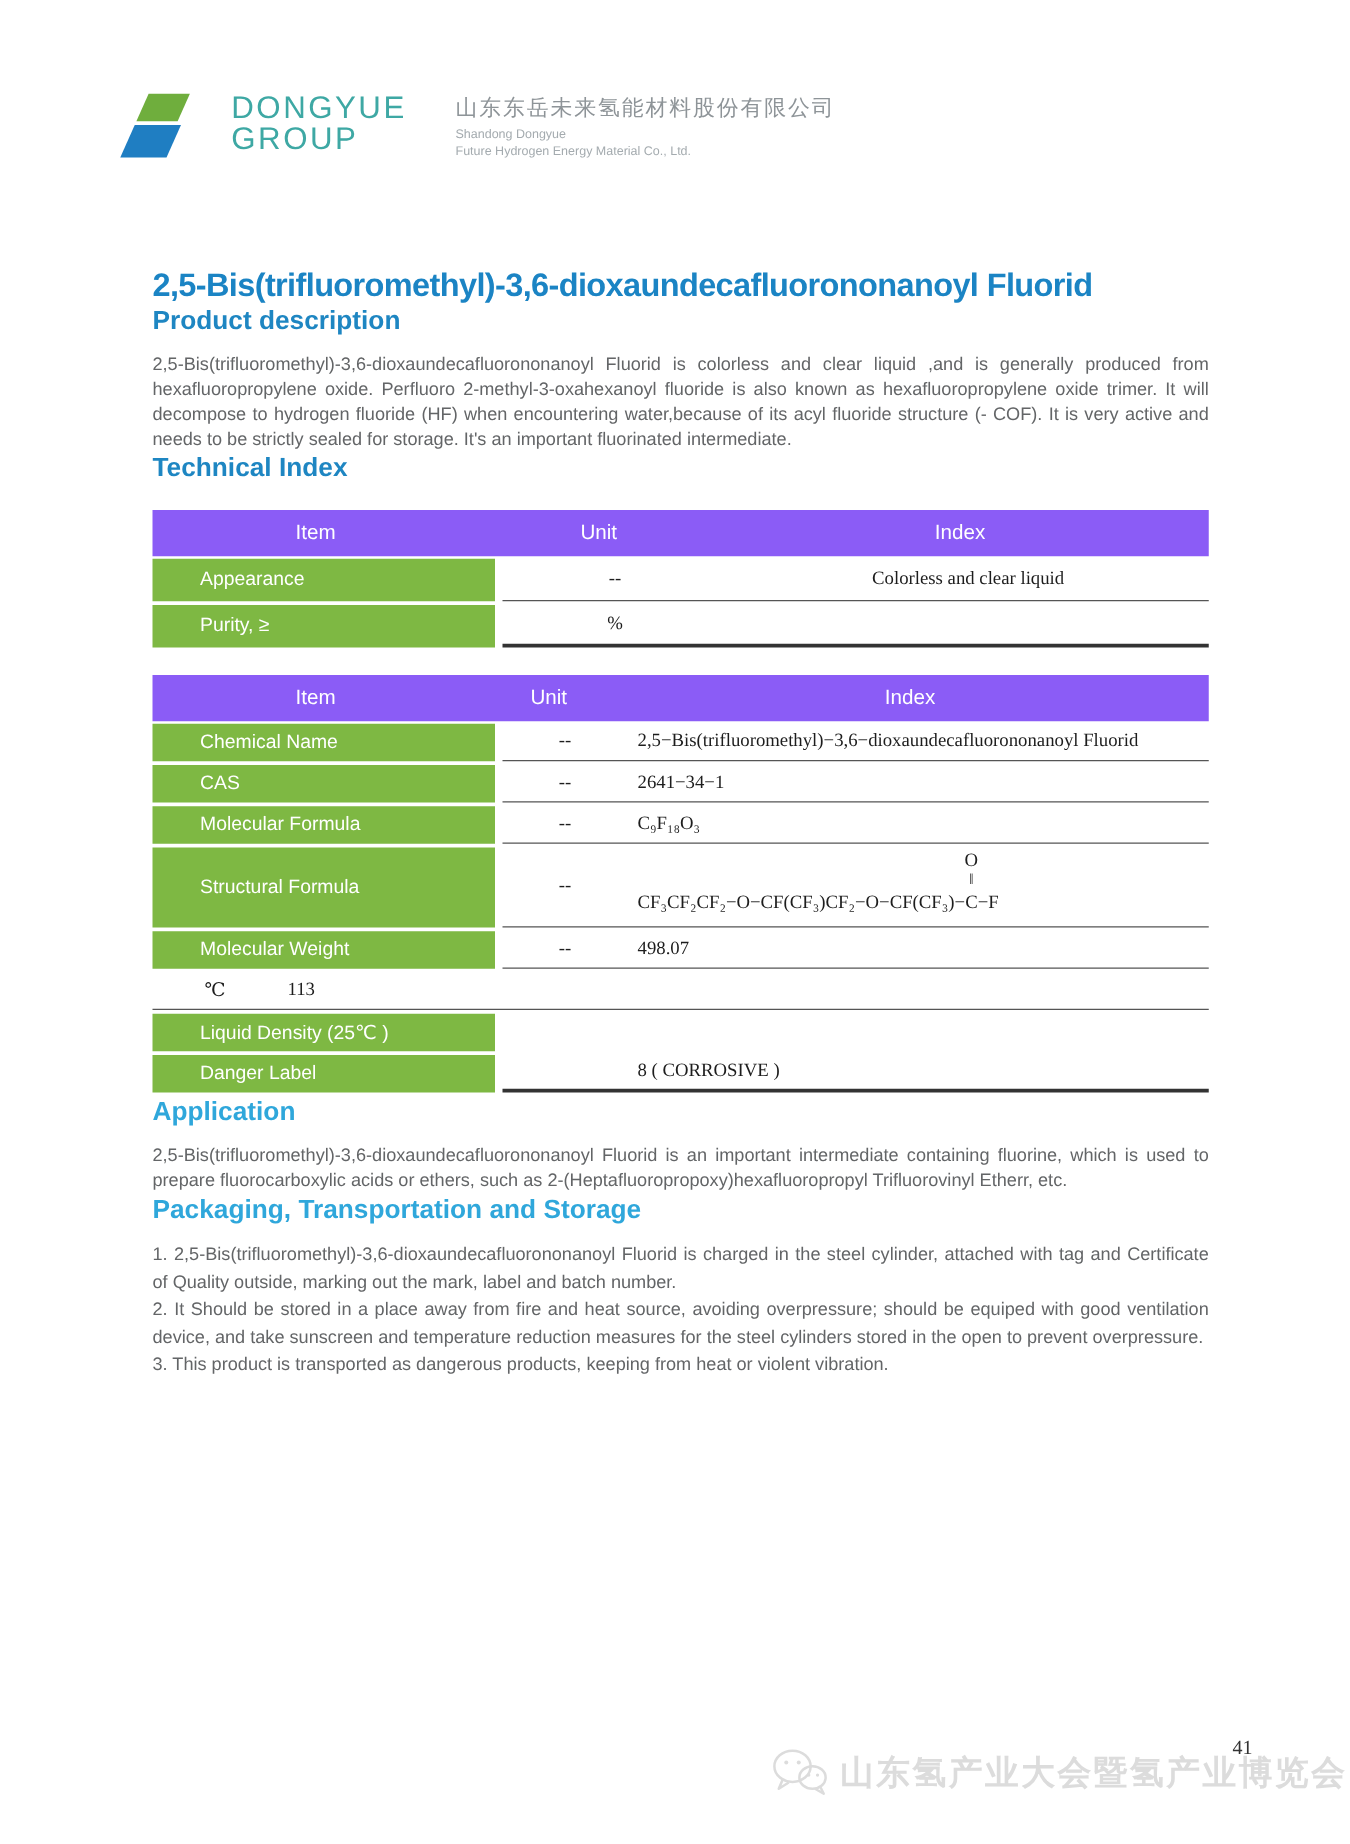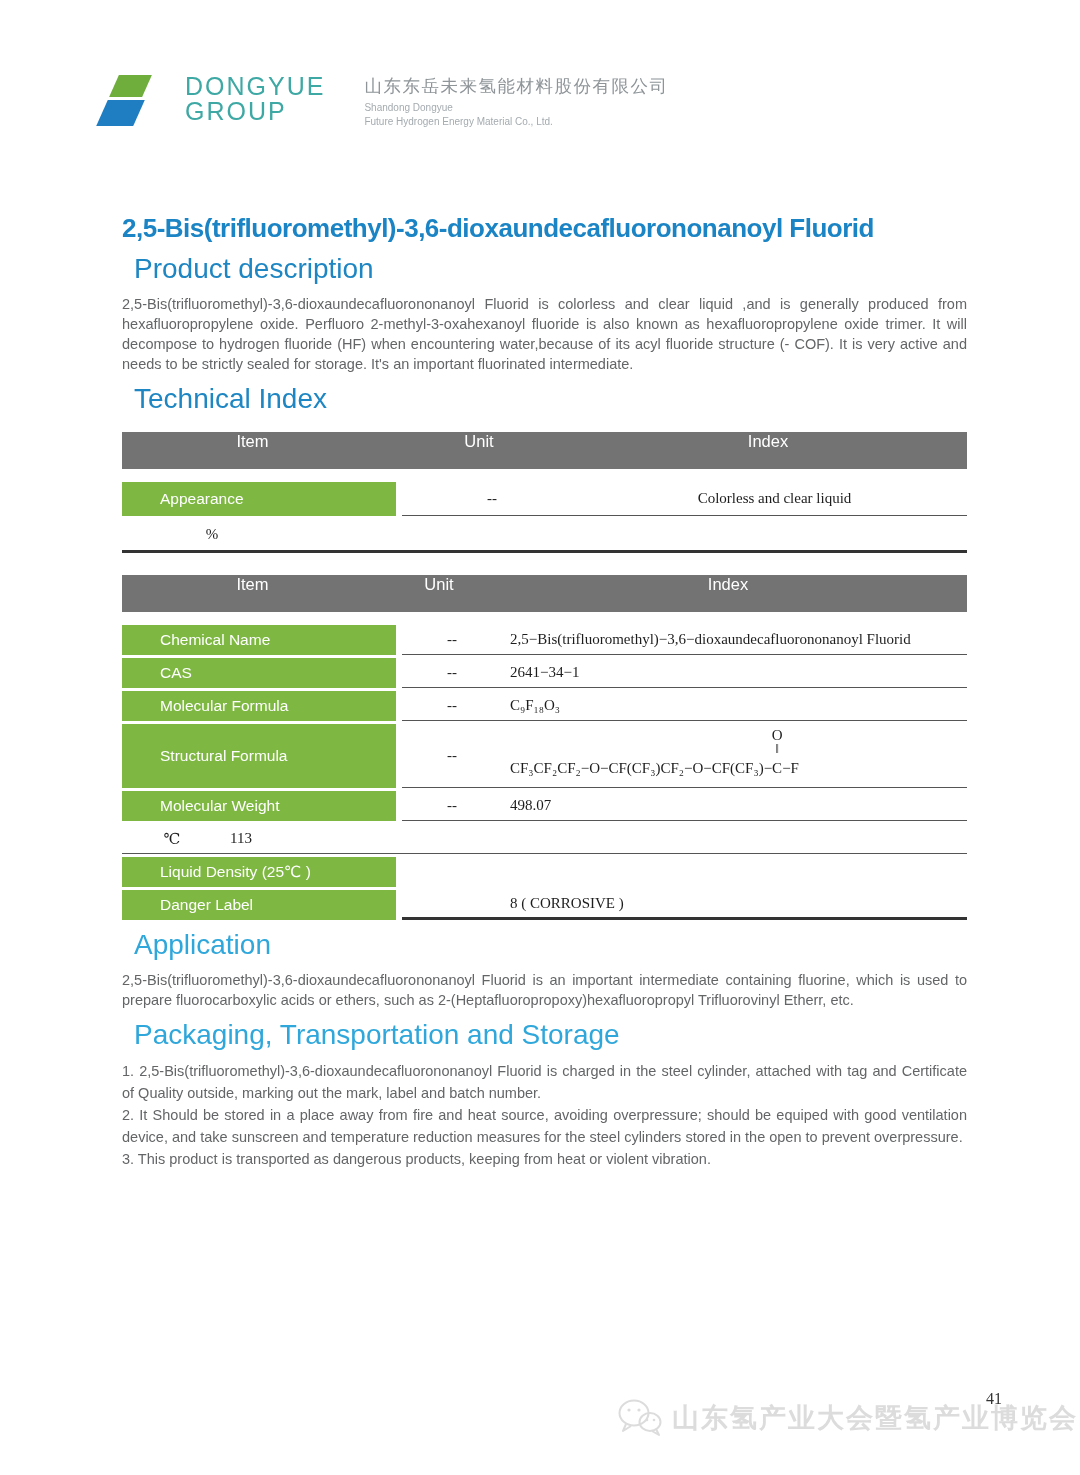--- a/index.html
+++ b/index.html
@@ -13,36 +13,36 @@
   .para-blue{position:absolute;left:8px;top:26px;width:37px;height:26px;background:#1f7ec2;transform:skewX(-24deg);}
   .wordmark{margin-left:6px;color:#3ea8a4;font-size:25px;line-height:25px;letter-spacing:2px;font-weight:500;}
   .company{margin-left:16px;}
   .company-cn{font-size:17.5px;letter-spacing:1.5px;color:#8e9498;margin-bottom:3px;}
   .company-en{font-size:10px;line-height:14px;color:#a4abaf;}
 
   
   .content{position:absolute;left:122px;top:200px;width:845px;}
   h1.title{margin:12px 0 0 0;font-size:26px;line-height:32px;letter-spacing:-0.5px;
            color:#1b84c4;font-weight:bold;white-space:nowrap;}
-  h2.sec{margin:12px;font-size:28px;line-height:26px;font-weight:normal;}
+  h2.sec{margin:0;font-size:21px;line-height:26px;font-weight:bold;}
   h2.dark{color:#1e86c2;}
   h2.light{color:#2fa7db;}
   .mt-prodhead{margin-top:38px;}
   .mt-techhead{margin-top:36px;}
   .mt-physhead{margin-top:48px;}
   .mt-apphead{margin-top:58px;}
   .mt-packhead{margin-top:38px;}
   p.body{margin:12px 0 0 0;font-size:14.5px;line-height:20px;color:#636567;text-align:justify;}
   .pack-list{margin-top:12px;font-size:14.5px;line-height:22px;color:#636567;text-align:justify;}
 
   
   .tbl{margin-top:20px;width:845px;}
   .tbl2{margin-top:22px;}
-  .thead{display:flex;height:37px;background:#737373;color:#fff;font-size:16.5px;
-         margin-bottom:13px;}
+  .thead{display:flex;height:37px;background:#8b5cf6;color:#fff;font-size:16.5px;
+         align-items:center;margin-bottom:2px;}
   .thead .hc{text-align:center;}
   .trow{display:flex;margin-bottom:3px;}
   .item-cell{width:236px;padding-left:38px;flex:0 0 auto;background:#7eb843;color:#fff;
              font-size:15.5px;display:flex;align-items:center;margin-right:6px;}
   .vals{flex:1;display:flex;align-items:center;border-bottom:1px solid #555;}
   .trow:last-child .vals{border-bottom:3px solid #333;}
   .serif{font-family:"Liberation Serif","DejaVu Serif",serif;color:#1d1d1d;font-size:15px;}
   
   .t1 .hc-item{width:261px;margin-right:6px;}
   .t1 .hc-unit{width:180px;}
@@ -110,20 +110,21 @@
         <div class="hc hc-index">Index</div>
       </div>
       <div class="trow">
         <div class="item-cell">Appearance</div>
         <div class="vals">
           <div class="unit-cell serif">--</div>
           <div class="index-cell serif">Colorless and clear liquid</div>
         </div>
       </div>
       <div class="trow">
+        <div class="item-cell">Purity, ≥</div>
         <div class="vals">
           <div class="unit-cell serif">%</div>
         </div>
       </div>
     </div>
 
 
     <div class="tbl tbl2 t2">
       <div class="thead">
         <div class="hc hc-item">Item</div>

